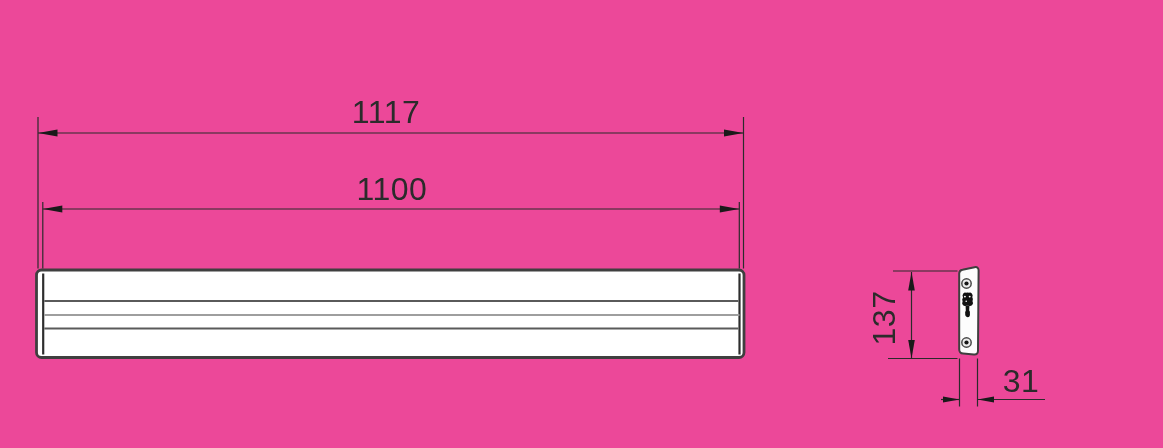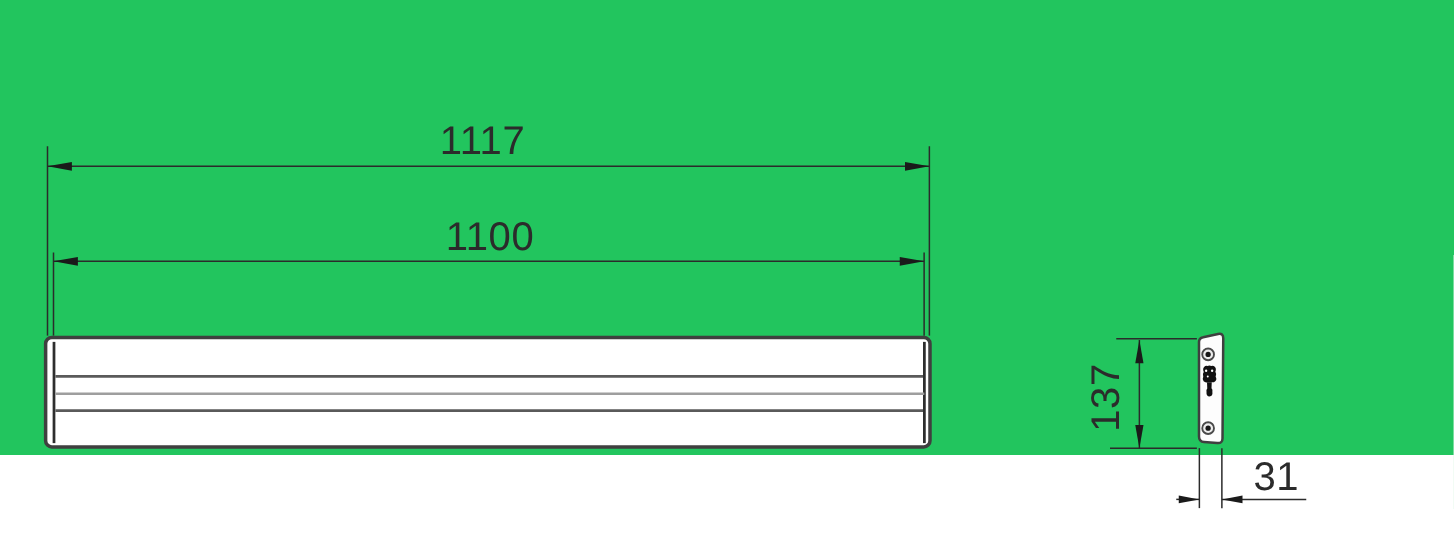--- a/index.html
+++ b/index.html
@@ -6,22 +6,22 @@
     margin: 0;
     padding: 0;
     background: #ffffff;
     width: 1163px;
     height: 448px;
     overflow: hidden;
   }
   .canvas {
     position: relative;
     width: 1163px;
-    height: 364px;
-    background: #22c55e;
+    height: 448px;
+    background: #ec4899;
   }
   svg text {
     font-family: "Liberation Sans", "DejaVu Sans", sans-serif;
     font-size: 32px;
     font-weight: 400;
     fill: #2b2b2b;
     letter-spacing: 0.5px;
   }
 </style>
 </head>

